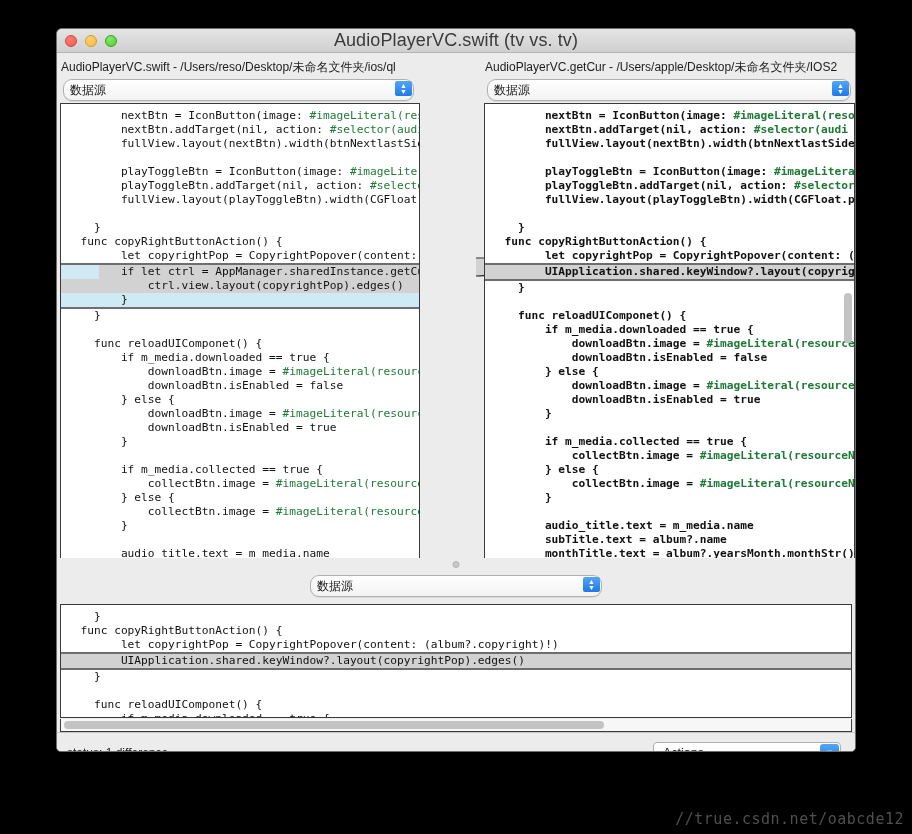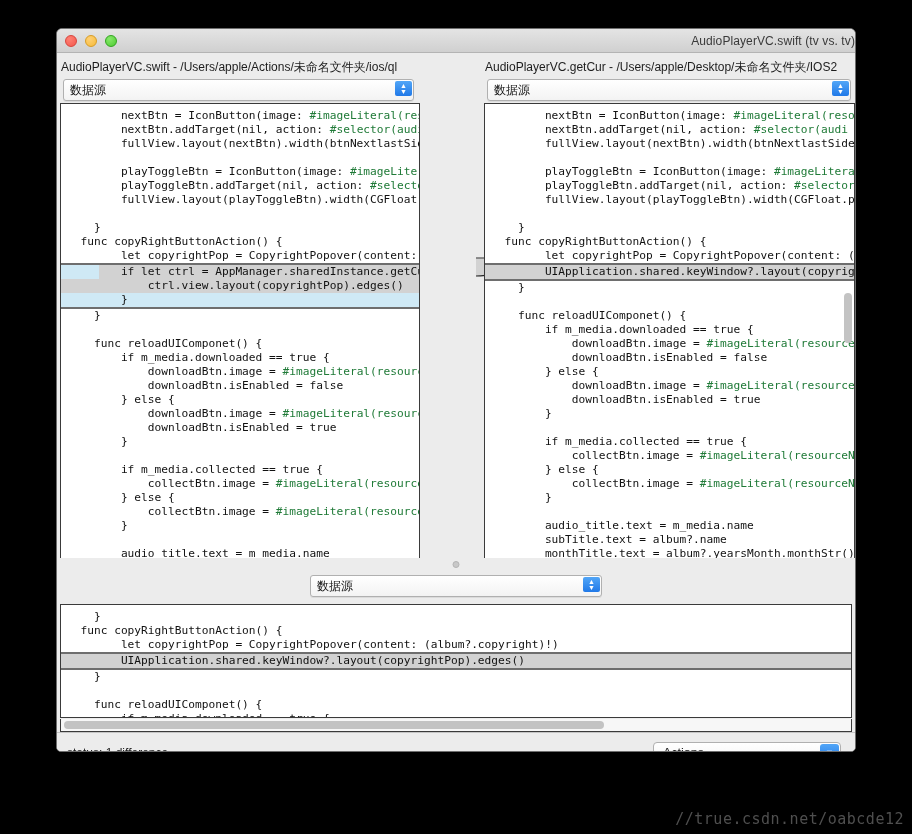--- a/index.html
+++ b/index.html
@@ -52,22 +52,22 @@
     width: 12px; height: 12px;
     border-radius: 50%;
     box-sizing: border-box;
   }
   .light.red    { background: radial-gradient(circle at 35% 30%, #ff8074, #f3584c); border: 1px solid #d8453d; }
   .light.yellow { background: radial-gradient(circle at 35% 30%, #ffd074, #f5bb3a); border: 1px solid #d89d26; }
   .light.green  { background: radial-gradient(circle at 35% 30%, #86e96a, #4fcb32); border: 1px solid #32a520; }
 
   .window-title {
     width: 100%;
-    text-align: right;
-    font-size: 12px;
+    text-align: center;
+    font-size: 18px;
     color: #3a3a3a;
     letter-spacing: 0.1px;
   }
 
   
   .panes {
     position: relative;
     height: 529px;
     background: #ececec;
   }
@@ -90,21 +90,21 @@
   }
 
   .popup-wrap {
     padding: 0 6px 5px 6px;
   }
   .popup {
     position: relative;
     height: 22px;
     background: linear-gradient(to bottom, #ffffff 0%, #f3f3f3 100%);
     border: 1px solid #b0b0b0;
-    border-radius: 3px;
+    border-radius: 9px;
     box-shadow: 0 1px 0 rgba(0,0,0,0.07);
     display: flex;
     align-items: center;
     box-sizing: border-box;
   }
   .popup .popup-label {
     font-size: 12px;
     color: #141414;
     padding-left: 6px;
     white-space: nowrap;
@@ -129,21 +129,21 @@
     left: 0;
     right: 0;
     top: 50px;
     bottom: 16px;
     background: #ffffff;
     border: 1px solid #3a3a3a;
     box-sizing: border-box;
     overflow: hidden;
   }
   .pane.left .code-box  { left: 3px; right: 0px; bottom: 14px; }
-  .pane.right .code-box { left: 3px; right: 2px; bottom: 14px; }
+  .pane.right .code-box { left: 3px; right: 2px; bottom: 14px; font-weight: bold; }
 
   .code {
     position: relative;
     font-family: "DejaVu Sans Mono", "Liberation Mono", monospace;
     font-size: 11.2px;
     line-height: 14px;
     color: #111111;
     white-space: pre;
     padding-top: 5px;
   }
@@ -356,21 +356,21 @@
         <div class="light red"></div>
         <div class="light yellow"></div>
         <div class="light green"></div>
       </div>
       <div class="window-title">AudioPlayerVC.swift (tv vs. tv)</div>
     </div>
 
     <div class="panes">
 
       <div class="pane left">
-        <div class="pane-path">AudioPlayerVC.swift - /Users/apple/Actions/未命名文件夹/ios/ql</div>
+        <div class="pane-path">AudioPlayerVC.swift - /Users/reso/Desktop/未命名文件夹/ios/ql</div>
         <div class="popup-wrap">
           <div class="popup">
             <span class="popup-label">数据源</span>
             <span class="popup-arrows">▲<br>▼</span>
           </div>
         </div>
         <div class="code-box">
           <div class="code" id="left-code"><div class="line"><span>        nextBtn = IconButton(image: <span class="lit">#imageLiteral(reso</span></span></div><div class="line"><span>        nextBtn.addTarget(nil, action: <span class="lit">#selector(audio</span></span></div><div class="line"><span>        fullView.layout(nextBtn).width(btnNextlastSide</span></div><div class="line"><span>&nbsp;</span></div><div class="line"><span>        playToggleBtn = IconButton(image: <span class="lit">#imageLitera</span></span></div><div class="line"><span>        playToggleBtn.addTarget(nil, action: <span class="lit">#selector</span></span></div><div class="line"><span>        fullView.layout(playToggleBtn).width(CGFloat.p</span></div><div class="line"><span>&nbsp;</span></div><div class="line"><span>    }</span></div><div class="line"><span>  func copyRightButtonAction() {</span></div><div class="line"><span>        let copyrightPop = CopyrightPopover(content: (</span></div><div class="diff-block"><div class="line changed changed-partial"><span>        if let ctrl = AppManager.sharedInstance.getCur</span></div><div class="line changed"><span>            ctrl.view.layout(copyrightPop).edges()</span></div><div class="line"><span>        }</span></div></div><div class="line"><span>    }</span></div><div class="line"><span>&nbsp;</span></div><div class="line"><span>    func reloadUIComponet() {</span></div><div class="line"><span>        if m_media.downloaded == true {</span></div><div class="line"><span>            downloadBtn.image = <span class="lit">#imageLiteral(resource</span></span></div><div class="line"><span>            downloadBtn.isEnabled = false</span></div><div class="line"><span>        } else {</span></div><div class="line"><span>            downloadBtn.image = <span class="lit">#imageLiteral(resource</span></span></div><div class="line"><span>            downloadBtn.isEnabled = true</span></div><div class="line"><span>        }</span></div><div class="line"><span>&nbsp;</span></div><div class="line"><span>        if m_media.collected == true {</span></div><div class="line"><span>            collectBtn.image = <span class="lit">#imageLiteral(resourceN</span></span></div><div class="line"><span>        } else {</span></div><div class="line"><span>            collectBtn.image = <span class="lit">#imageLiteral(resourceN</span></span></div><div class="line"><span>        }</span></div><div class="line"><span>&nbsp;</span></div><div class="line"><span>        audio_title.text = m_media.name</span></div><div class="line"><span>        subTitle.text = album?.name</span></div></div>
         </div>
         <div class="hscroll">

